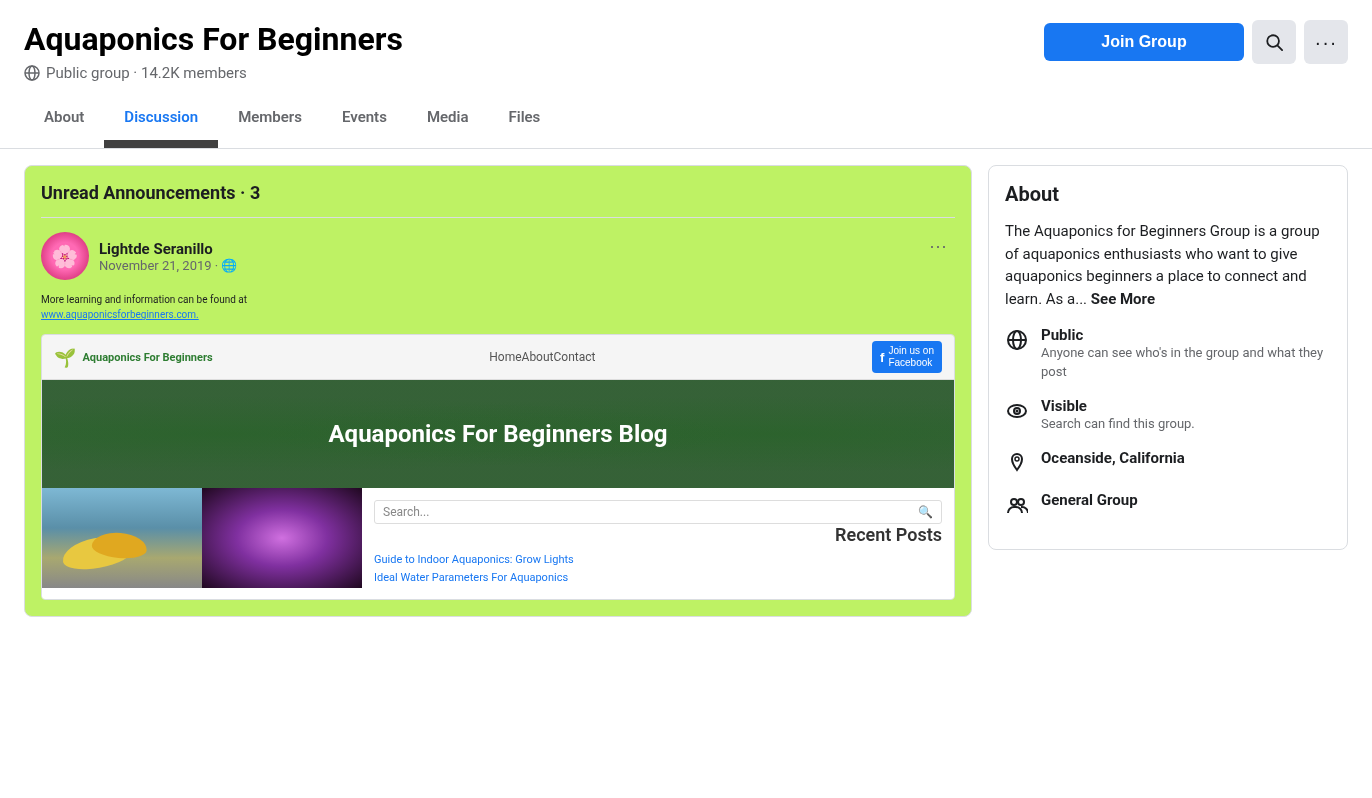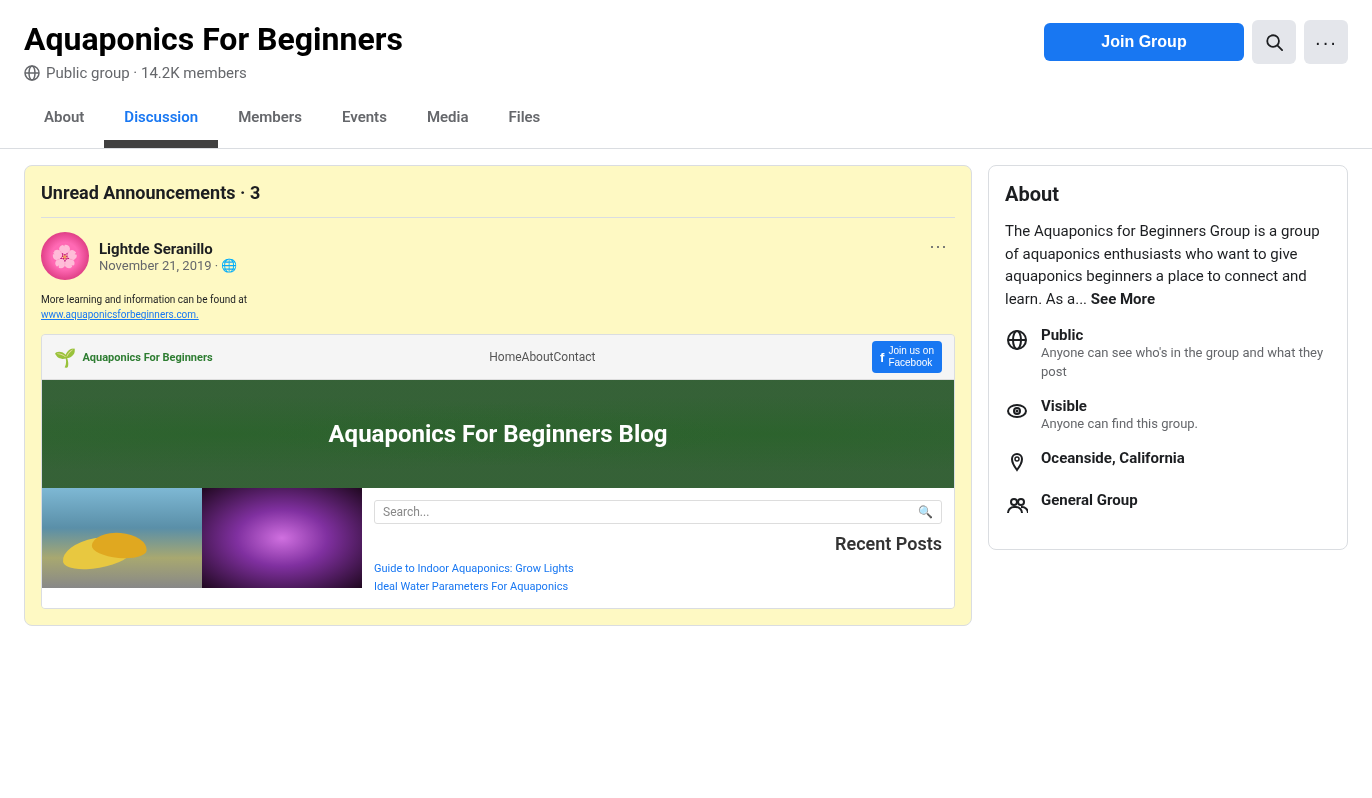--- a/index.html
+++ b/index.html
@@ -94,21 +94,21 @@
     }
 
     
     .left-col {
       flex: 1;
       min-width: 0;
     }
 
     
     .card {
-      background: #fef9c3;
+      background: #bef264;
       border-radius: 8px;
       border: 1px solid #dadde1;
       padding: 16px;
       margin-bottom: 16px;
     }
     .announcements-title {
       font-size: 18px;
       font-weight: 700;
       color: #1c1e21;
       padding-bottom: 14px;
@@ -272,21 +272,21 @@
       padding: 12px;
       font-size: 12px;
       color: #555;
     }
     .preview-search {
       display: flex;
       align-items: center;
       border: 1px solid #ddd;
       border-radius: 3px;
       padding: 4px 8px;
-      margin-bottom: 9px;
+      margin-bottom: 0;
       font-size: 12px;
       color: #888;
       gap: 4px;
     }
     .preview-recent-posts {
       font-size: 18px;
       font-weight: 600;
       margin-bottom: 6px;
       color: #333;
       text-align: right;
@@ -484,21 +484,21 @@
       <div class="about-item">
         <div class="about-item-icon">
           <svg width="22" height="22" viewBox="0 0 22 22" fill="none">
             <ellipse cx="11" cy="11" rx="9" ry="6" stroke="#1c1e21" stroke-width="2" fill="none"></ellipse>
             <circle cx="11" cy="11" r="3" stroke="#1c1e21" stroke-width="2" fill="none"></circle>
             <circle cx="11" cy="11" r="1.5" fill="#1c1e21"></circle>
           </svg>
         </div>
         <div class="about-item-content">
           <div class="about-item-title">Visible</div>
-          <div class="about-item-sub">Anyone can find this group.</div>
+          <div class="about-item-sub">Search can find this group.</div>
         </div>
       </div>
 
       <div class="about-item">
         <div class="about-item-icon">
           <svg width="22" height="22" viewBox="0 0 22 22" fill="none">
             <path d="M11 2C8.24 2 6 4.24 6 7c0 4.5 5 11 5 11s5-6.5 5-11c0-2.76-2.24-5-5-5z" stroke="#1c1e21" stroke-width="2" fill="none"></path>
             <circle cx="11" cy="7" r="2" stroke="#1c1e21" stroke-width="1.5" fill="none"></circle>
           </svg>
         </div>

